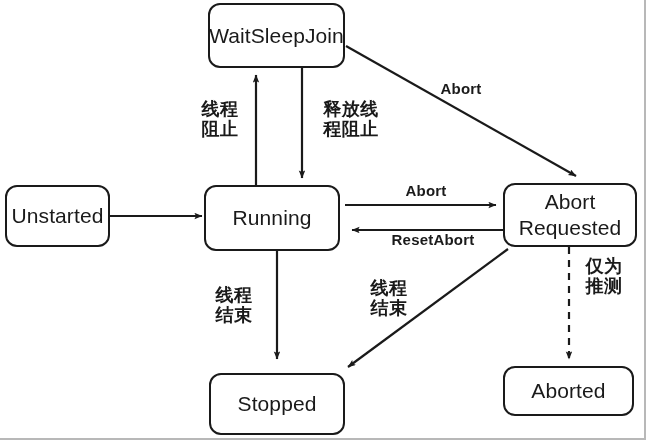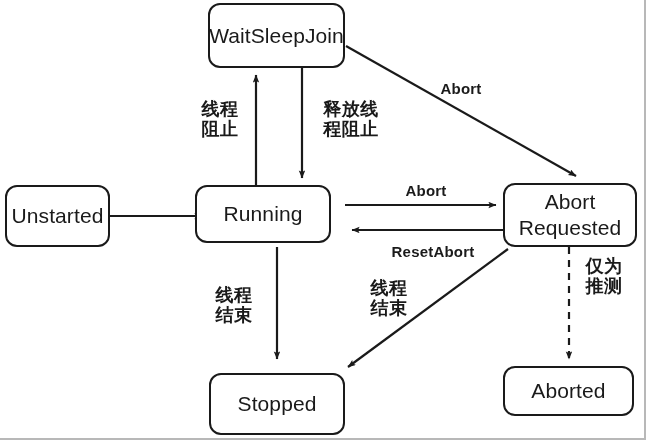--- a/index.html
+++ b/index.html
@@ -113,21 +113,21 @@
   </svg>
 
   <div class="state-node" style="left:208px; top:3px; width:137px; height:65px;">
     <span>WaitSleepJoin</span>
   </div>
 
   <div class="state-node" style="left:5px; top:185px; width:105px; height:62px;">
     <span>Unstarted</span>
   </div>
 
-  <div class="state-node" style="left:195px; top:185px; width:136px; height:58px;">
+  <div class="state-node" style="left:204px; top:185px; width:136px; height:66px;">
     <span>Running</span>
   </div>
 
   <div class="state-node" style="left:503px; top:183px; width:134px; height:64px;">
     <span style="white-space:pre-line;">Abort
 Requested</span>
   </div>
 
   <div class="state-node" style="left:209px; top:373px; width:136px; height:62px;">
     <span>Stopped</span>
@@ -141,21 +141,21 @@
   <div class="edge-label cjk" style="left:196px; top:99px; width:48px;">线程
 阻止</div>
 
   <div class="edge-label cjk" style="left:303px; top:99px; width:64px;margin-left:16px;">释放线
 程阻止</div>
 
   <div class="edge-label latin" style="left:425px; top:81px; width:72px;">Abort</div>
 
   <div class="edge-label latin" style="left:390px; top:183px; width:72px;">Abort</div>
 
-  <div class="edge-label latin" style="left:378px; top:244px; width:110px;">ResetAbort</div>
+  <div class="edge-label latin" style="left:378px; top:232px; width:110px;">ResetAbort</div>
 
   <div class="edge-label cjk" style="left:210px; top:285px; width:48px;">线程
 结束</div>
 
   <div class="edge-label cjk" style="left:365px; top:278px; width:48px;">线程
 结束</div>
 
   <div class="edge-label cjk" style="left:580px; top:256px; width:48px;">仅为
 推测</div>
 

